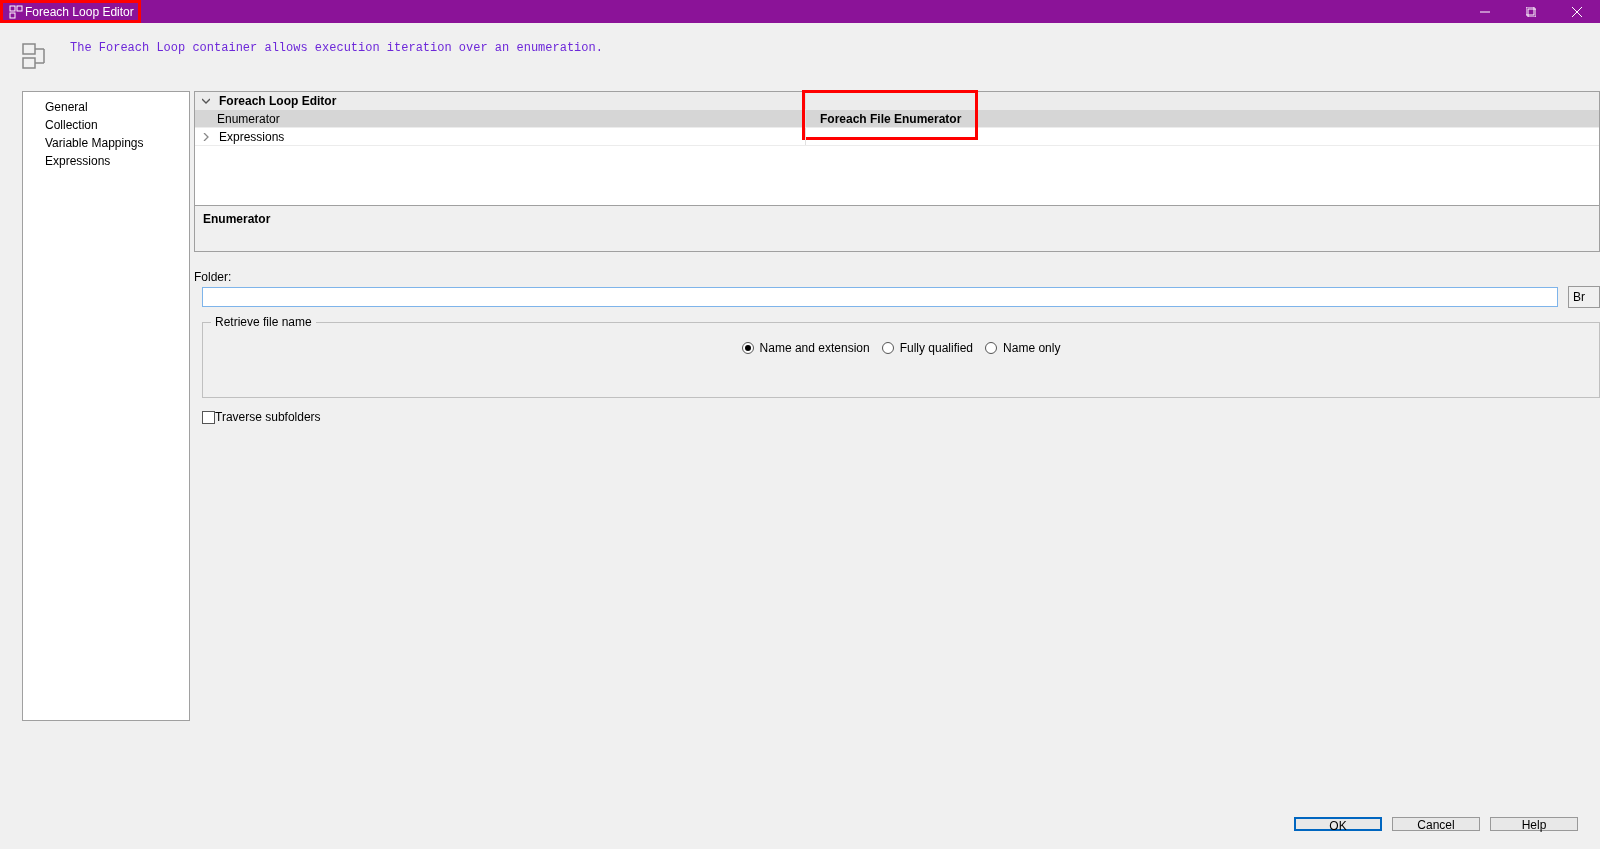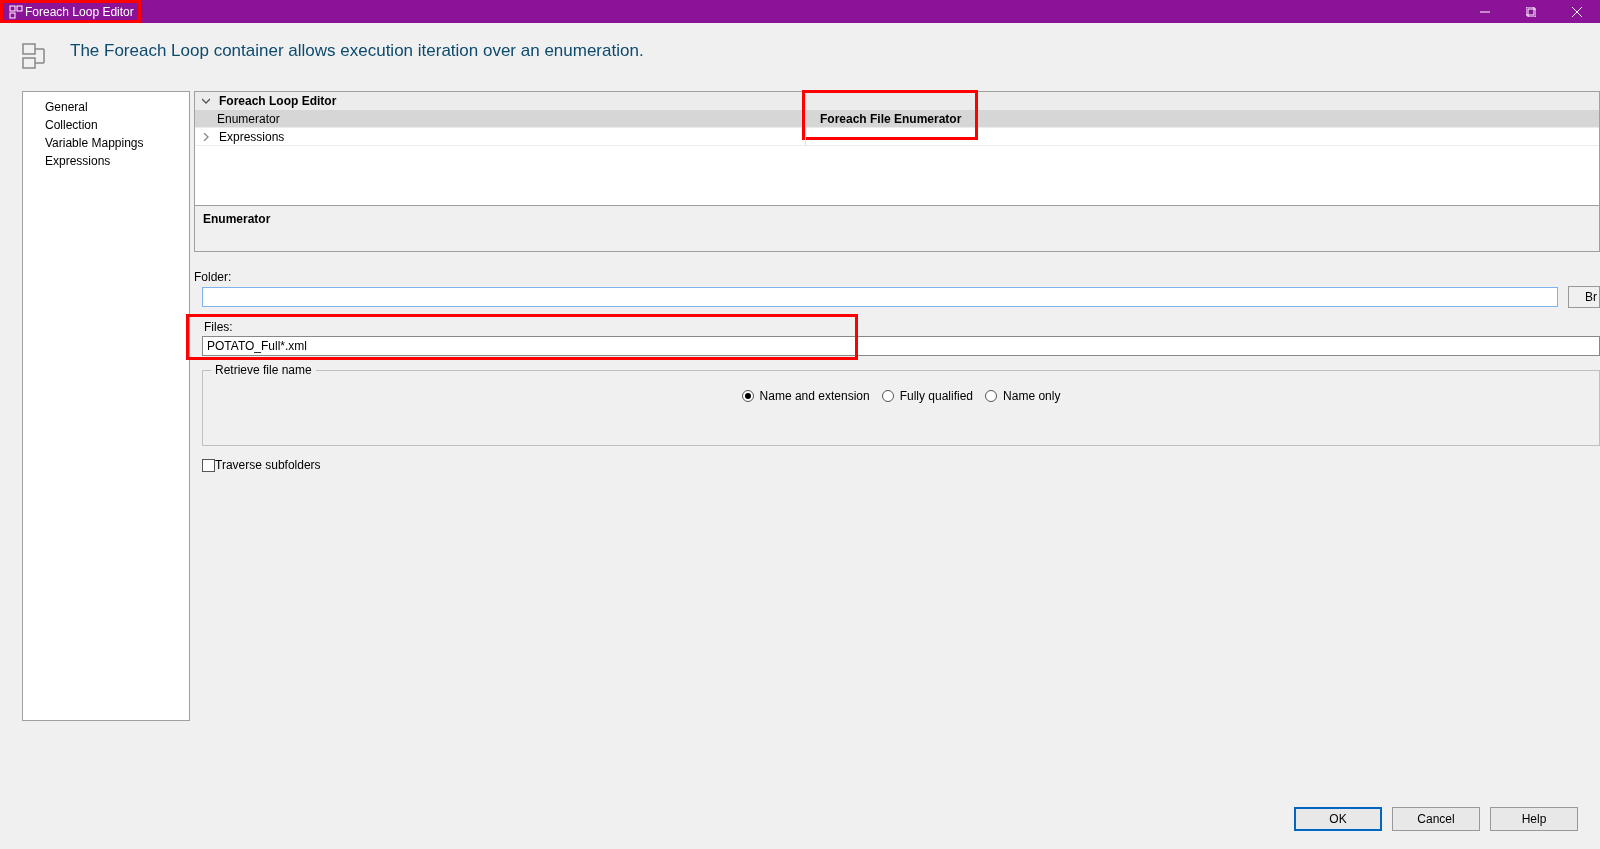--- a/index.html
+++ b/index.html
@@ -11,21 +11,21 @@
     .titlebar-icon { width: 18px; height: 18px; margin-left: 4px; display: inline-flex; align-items: center; justify-content: center; }
     .titlebar-title { font-size: 12px; }
     .highlight-title-red { border: 3px solid #ff0000; height: 23px; display: flex; align-items: center; padding-right: 4px; }
     .win-controls { display: flex; }
     .win-btn { width: 46px; height: 23px; display: flex; align-items: center; justify-content: center; color: #fff; }
     .win-btn svg { stroke: #fff; fill: none; }
 
     
     .desc-area { padding: 18px 0 20px 22px; display: flex; align-items: flex-start; gap: 14px; }
     .desc-icon { width: 34px; height: 28px; margin-top: 2px; }
-    .desc-text { font-size: 17px; color: #0c4a6e; }
+    .desc-text { font-size: 12px; color: #6d28d9; font-family: Liberation Mono, monospace; }
 
     
     .body-wrap { display: flex; padding: 0 0 0 22px; height: 630px; }
     .sidebar { width: 168px; background: #fff; border: 1px solid #a0a0a0; border-right: 1px solid #a0a0a0; padding: 6px 0 0 0; }
     .sidebar-item { padding: 2px 0 2px 22px; font-size: 12px; color: #000; cursor: default; }
 
     .main-panel { flex: 1; margin-left: 0; padding-left: 4px; display: flex; flex-direction: column; }
 
     
     .propgrid { border: 1px solid #a0a0a0; background: #fff; height: 115px; }
@@ -41,41 +41,41 @@
     .pg-appendix { border: 1px solid #a0a0a0; border-top: none; background: #f0f0f0; height: 46px; padding: 6px 8px; }
     .pg-appendix-title { font-weight: bold; font-size: 12px; }
     .pg-appendix-desc { font-size: 12px; margin-top: 2px; }
 
     
     .enum-config { margin-top: 18px; }
     .ec-label { font-size: 12px; margin-bottom: 6px; margin-left: 4px; }
     .ec-folder-label { font-size: 12px; margin-bottom: 2px; }
     .ec-row { display: flex; align-items: center; margin-left: 8px; }
     .ec-input { flex: 1; background: #fff; border: 1px solid #7eb4ea; height: 20px; padding: 1px 4px; font-size: 12px; font-family: inherit; }
-    .ec-browse-btn { width: 32px; height: 22px; margin-left: 10px; background: #f0f0f0; border: 1px solid #999; font-size: 12px; overflow: hidden; text-align: left; padding-left: 16px; }
+    .ec-browse-btn { width: 32px; height: 22px; margin-left: 10px; background: #f0f0f0; border: 1px solid #999; font-size: 12px; overflow: hidden; text-align: left; padding-left: 4px; }
     .ec-files-group { position: relative; margin-top: 12px; }
     .ec-files-label { font-size: 12px; margin-left: 10px; margin-bottom: 2px; }
     .ec-files-input { background: #fff; border: 1px solid #888; height: 20px; padding: 1px 4px; font-size: 12px; font-family: inherit; width: calc(100% - 8px); margin-left: 8px; }
     .highlight-files-red { border: 3px solid #ff0000; position: absolute; left: -8px; top: -6px; width: 672px; height: 46px; pointer-events: none; }
 
     
     .retrieve-fs { border: 1px solid #c0c0c0; margin: 14px 0 12px 8px; padding: 10px 14px 20px 14px; height: 76px; position: relative; }
     .retrieve-legend { position: absolute; top: -8px; left: 8px; background: #f0f0f0; padding: 0 4px; font-size: 12px; }
     .radio-group { display: flex; gap: 12px; margin-top: 8px; justify-content: center; }
     .radio-item { display: flex; align-items: center; gap: 6px; font-size: 12px; }
     .radio-dot { width: 12px; height: 12px; border: 1px solid #555; border-radius: 50%; display: inline-flex; align-items: center; justify-content: center; background: #fff; }
     .radio-dot.checked::after { content: ''; width: 6px; height: 6px; background: #000; border-radius: 50%; }
 
     
     .traverse-row { display: flex; align-items: center; margin-left: 8px; margin-top: 6px; font-size: 12px; }
     .chk { width: 13px; height: 13px; border: 1px solid #555; background: #fff; display: inline-block; }
 
     
     .button-row { position: absolute; bottom: 18px; right: 22px; display: flex; gap: 10px; }
-    .dlg-btn { width: 88px; height: 24px; border: 1px solid #999; background: #e8e8e8; font-size: 12px; font-family: inherit; }
+    .dlg-btn { width: 88px; height: 14px; border: 1px solid #999; background: #e8e8e8; font-size: 12px; font-family: inherit; }
     .dlg-btn.ok { border: 2px solid #0066c0; background: #e8e8e8; }
   </style>
 </head>
 <body>
 
 <div class="titlebar">
   <div class="titlebar-left">
     <div class="highlight-title-red">
       <span class="titlebar-icon">
         <svg width="16" height="16" viewBox="0 0 16 16">
@@ -164,25 +164,20 @@
     </div>
     <div class="pg-appendix">
       <div class="pg-appendix-title">Enumerator</div>
     </div>
 
     <div class="enum-config">
       <div class="ec-folder-label">Folder:</div>
       <div class="ec-row">
         <input class="ec-input" type="text" value="" style="">
         <button class="ec-browse-btn">Br</button>
-      </div>
-      <div class="ec-files-group">
-        <div class="highlight-files-red"></div>
-        <div class="ec-files-label">Files:</div>
-        <input class="ec-files-input" type="text" value="POTATO_Full*.xml" style="">
       </div>
 
       <div class="retrieve-fs">
         <span class="retrieve-legend">Retrieve file name</span>
         <div class="radio-group">
           <label class="radio-item">
             <span class="radio-dot checked"></span>
             <span>Name and extension</span>
           </label>
           <label class="radio-item">

